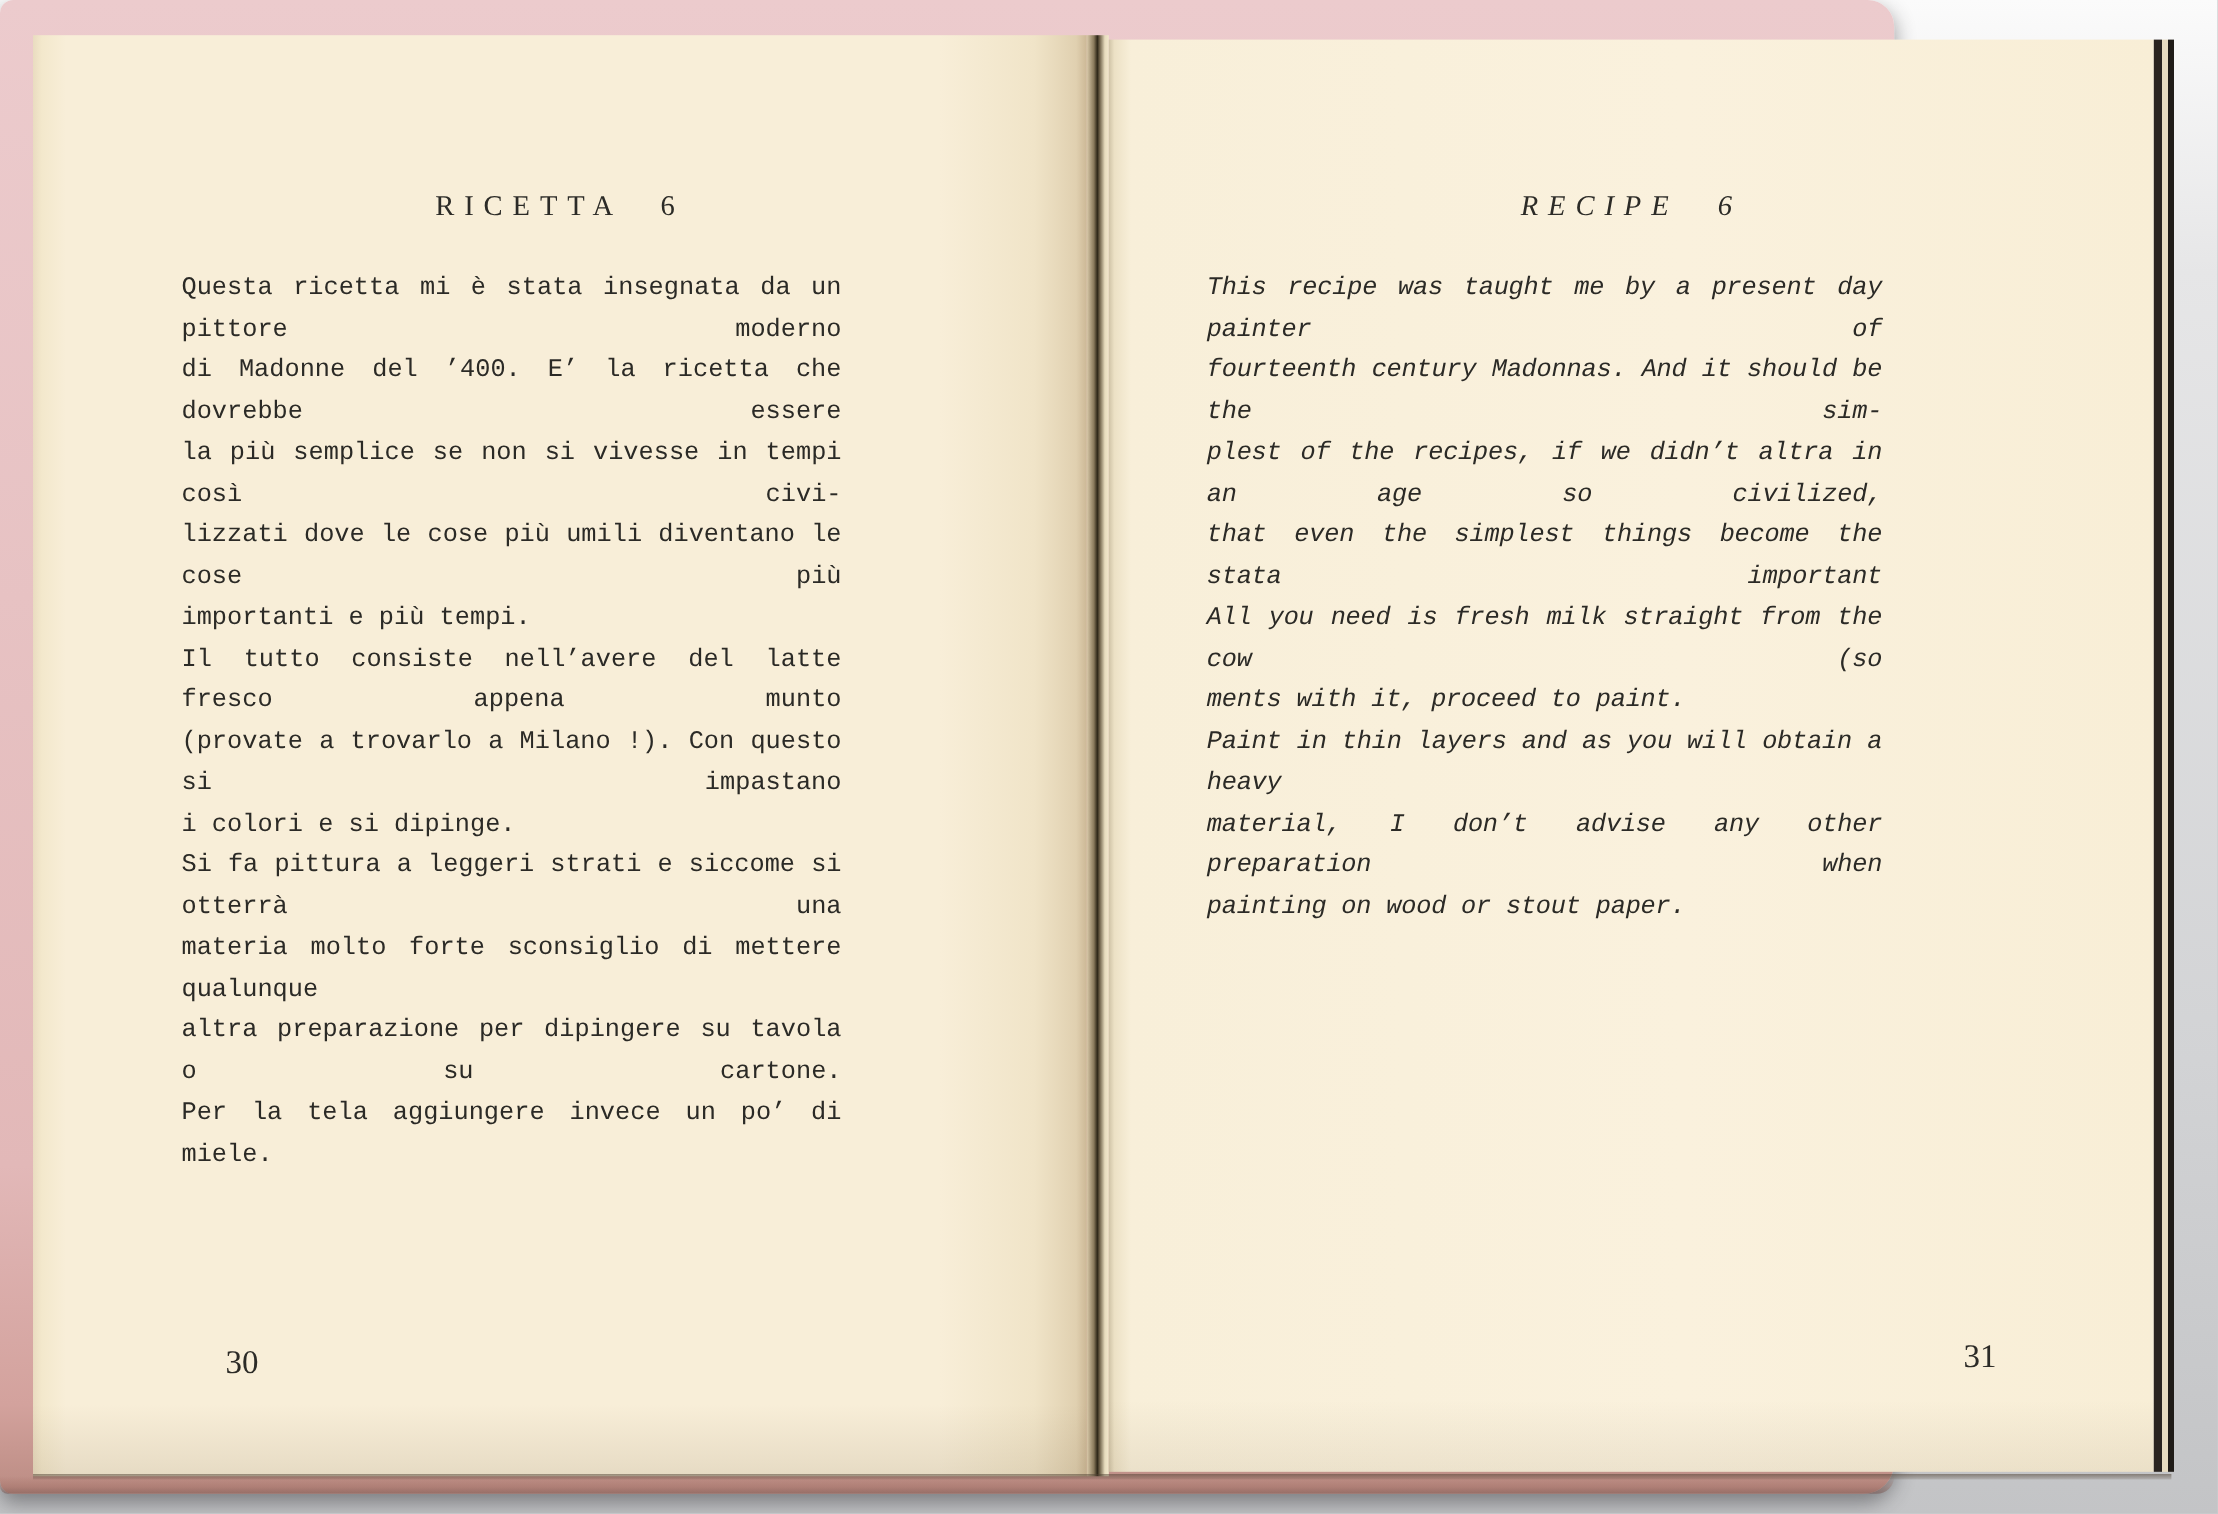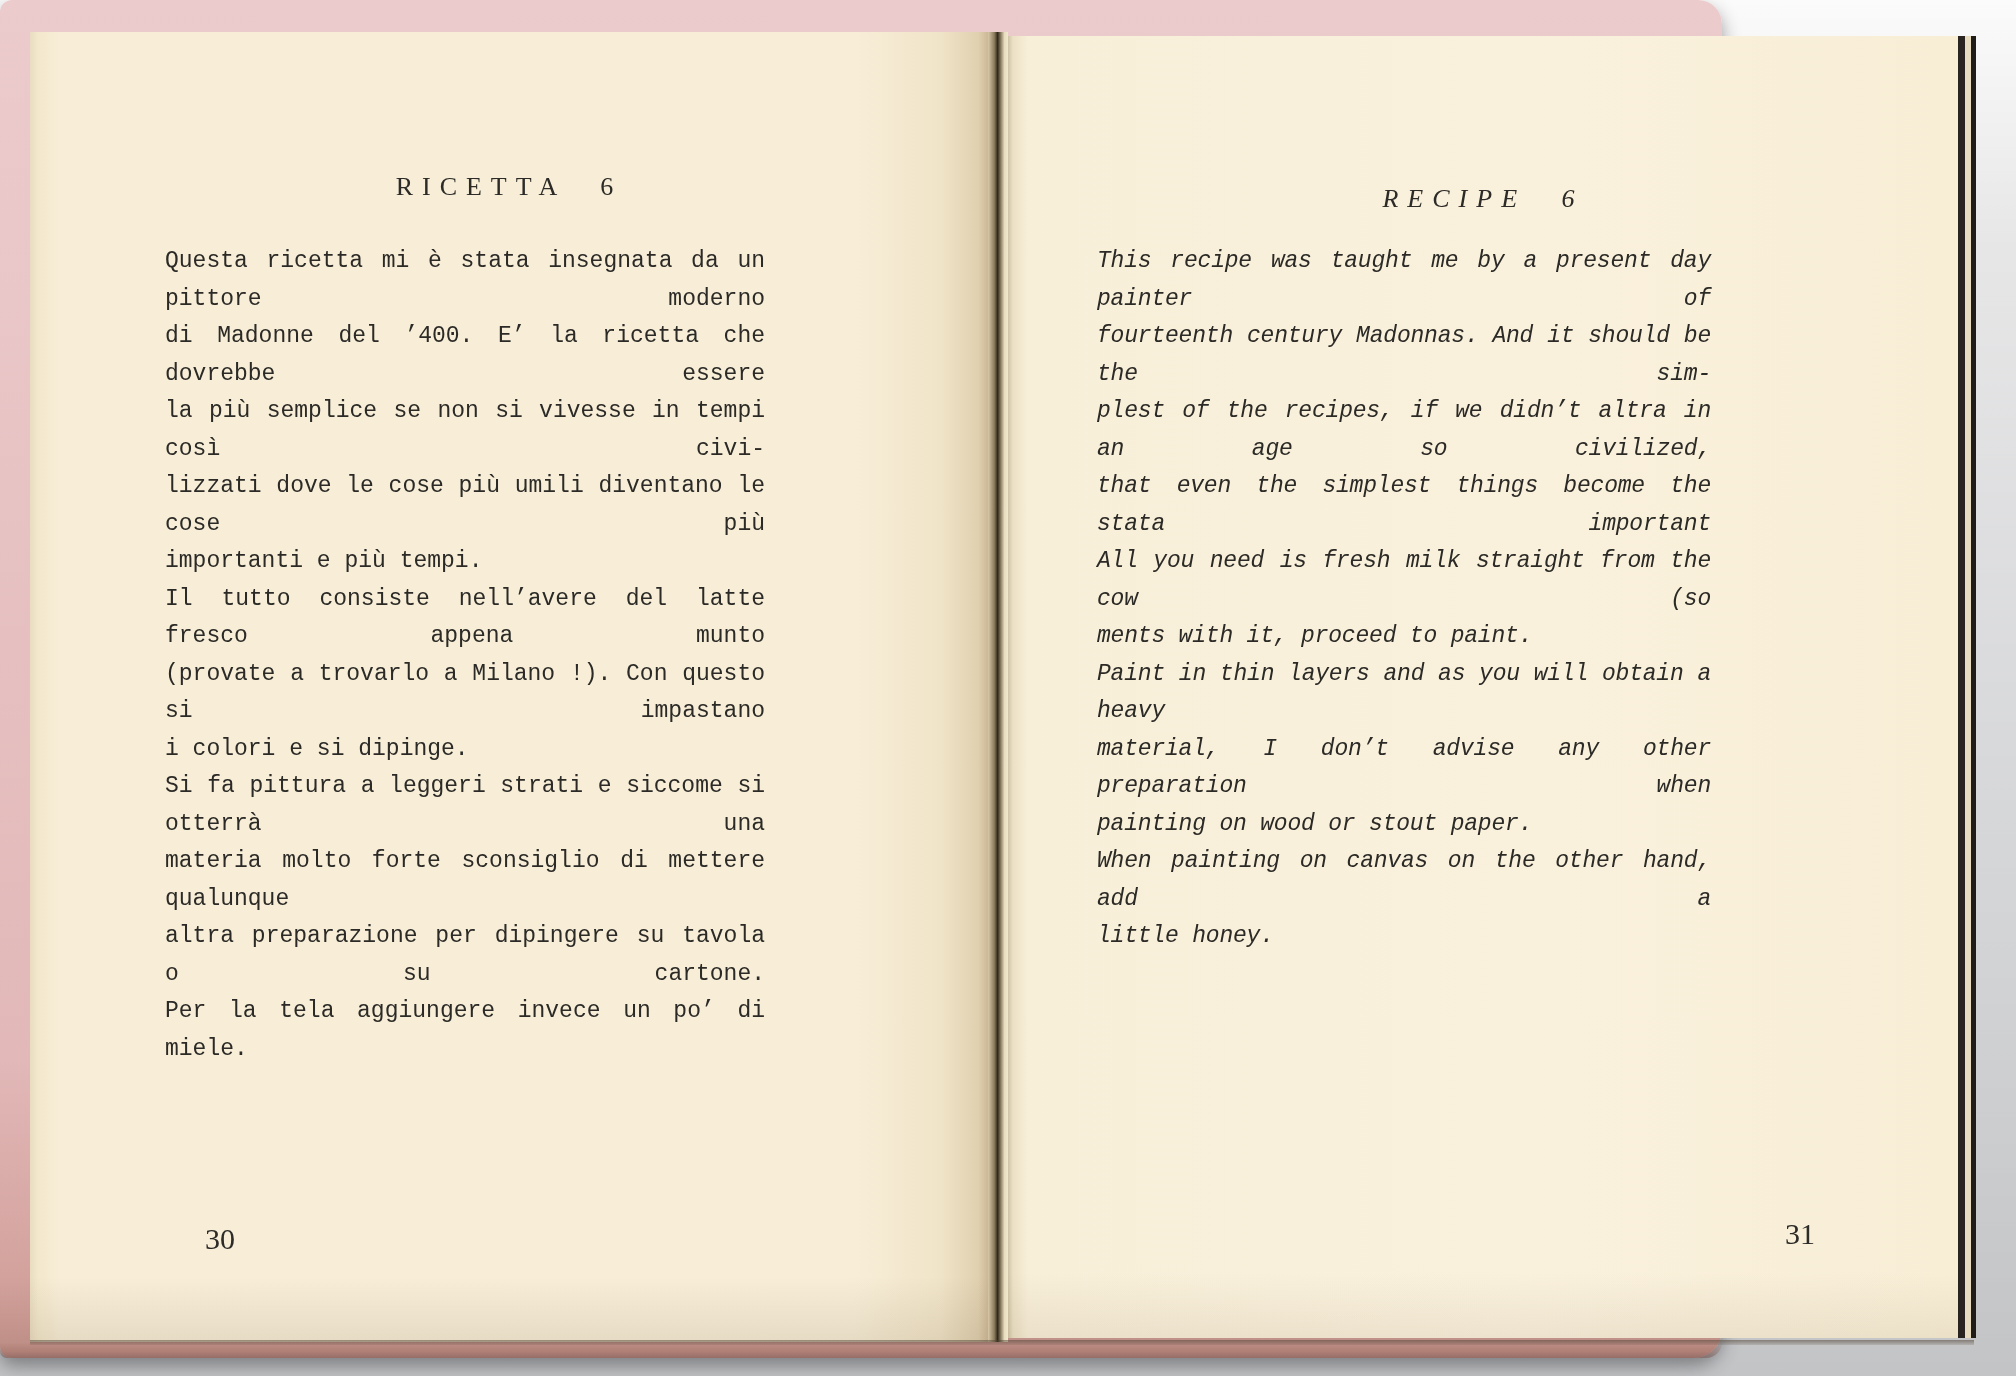--- a/index.html
+++ b/index.html
@@ -91,21 +91,21 @@
     left: 0;
     right: 0;
     top: 140px;
     text-align: center;
     font-size: 26px;
     letter-spacing: 9px;
     word-spacing: 20px;
     color: #2c2b27;
   }
   .page-right .page-title {
-    top: 148px;
+    top: 136px;
     font-style: italic;
     text-align: center;
   }
   .text-block {
     position: absolute;
     font-family: Liberation Mono, monospace;
   }
   .page-left .text-block {
     left: 135px;
     top: 211px;
@@ -183,24 +183,20 @@
           </div>
           <div class="para">
             <div class="line">All you need is fresh milk straight from the cow (so</div>
             <div class="line last">ments with it, proceed to paint.</div>
           </div>
           <div class="para">
             <div class="line">Paint in thin layers and as you will obtain a heavy</div>
             <div class="line">material, I don’t advise any other preparation when</div>
             <div class="line last">painting on wood or stout paper.</div>
           </div>
-          <div class="para">
-            <div class="line">When painting on canvas on the other hand, add a</div>
-            <div class="line last">little honey.</div>
-          </div>
         </div>
       <div class="page-number">31</div>
     </div>
 
     <div class="edge-right"></div>
     <div class="edge-bottom"></div>
   </div>
 </div>
 
 </body></html>

